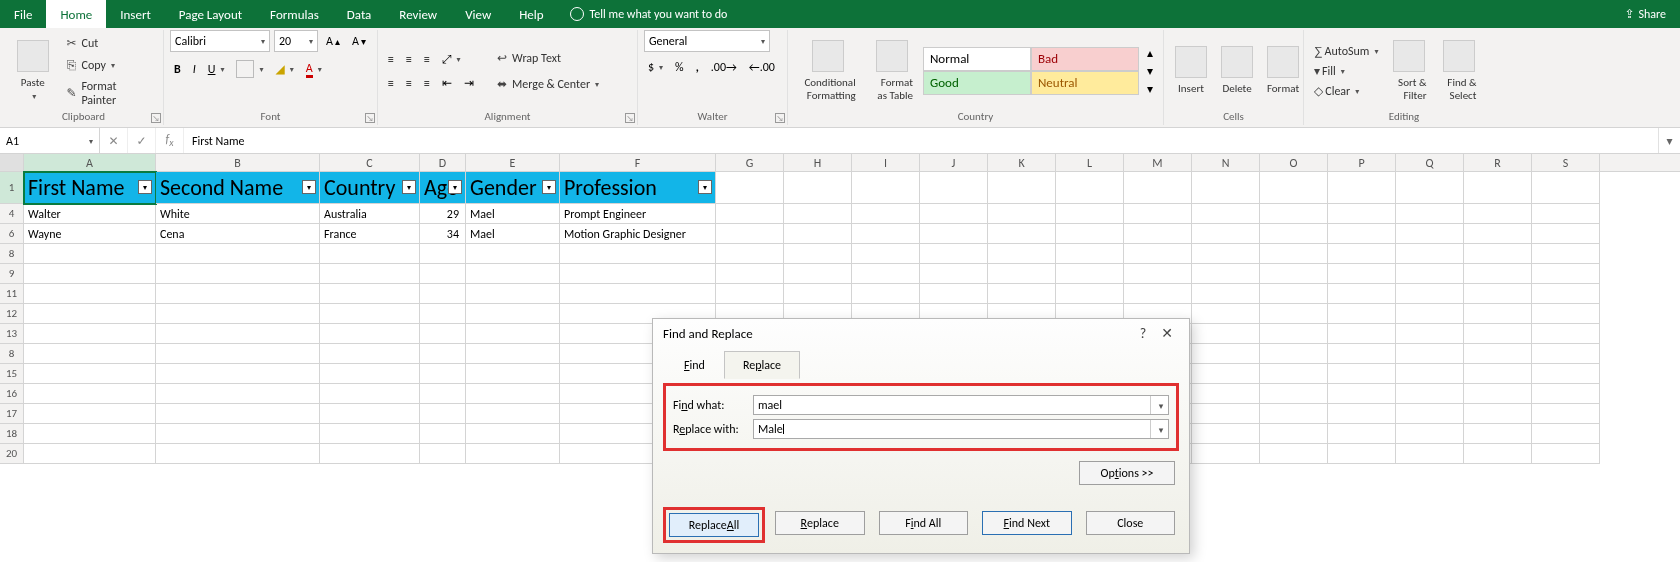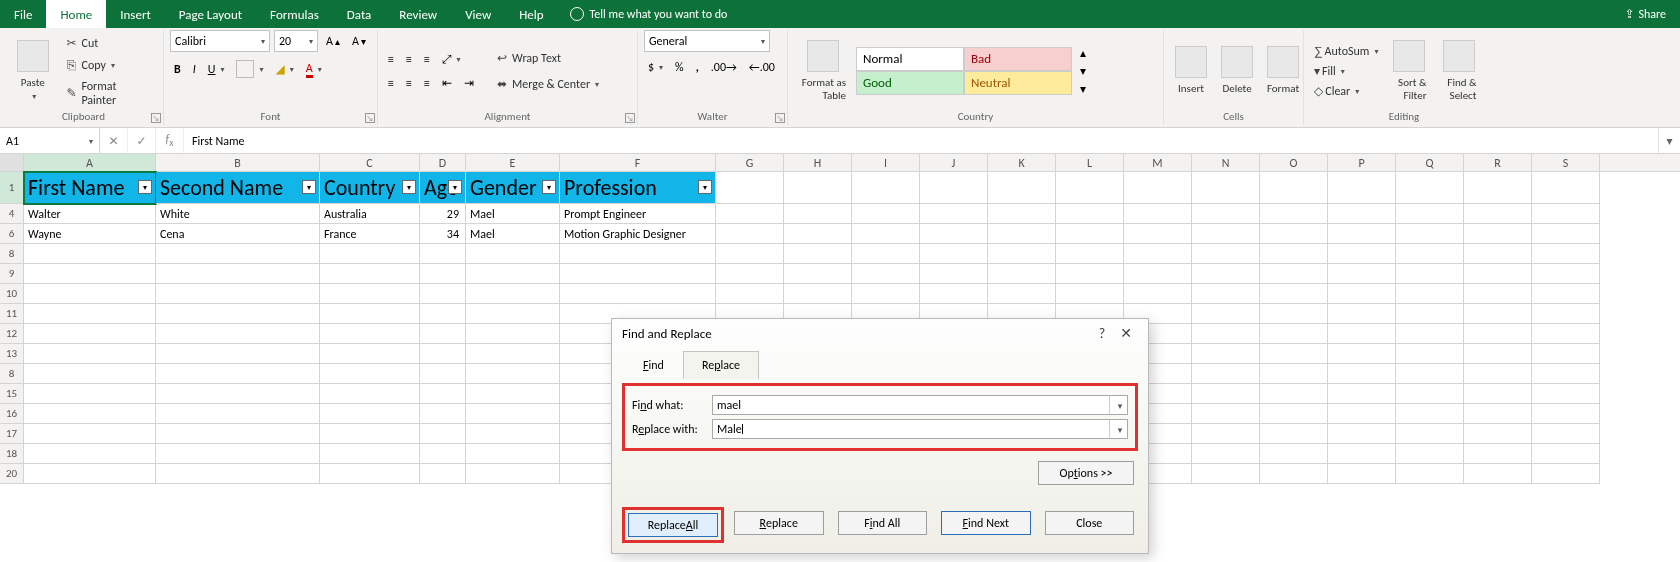--- a/index.html
+++ b/index.html
@@ -55,21 +55,21 @@
 .rh.sel{ background:#cfe8d8; }
 .cell { border-right:1px solid #d4d4d4; border-bottom:1px solid #d4d4d4; padding:0 4px; font-size:12px; line-height:20px; white-space:nowrap; overflow:hidden; }
 .datarow.hdr .cell { background:#12b5e8; color:#000; font-size:22px; line-height:32px; position:relative; font-family:Calibri; }
 .datarow.hdr .cell.nohl { background:#fff; }
 .datarow.hdr .rh { line-height:32px; height:32px; }
 .filter { position:absolute; right:3px; top:8px; width:14px; height:14px; border:1px solid #666; background:#fff; display:flex; align-items:center; justify-content:center; font-size:8px; }
 .selcell { outline:2px solid #0a7b40; outline-offset:-1px; }
 .numr{ text-align:right; padding-right:6px;}
 
 
-.dialog { position:absolute; left:611px; top:318px; width:538px; background:linear-gradient(#fefefe,#efefe7); border:1px solid #b9b9b9; box-shadow:4px 4px 12px rgba(0,0,0,.18); }
+.dialog { position:absolute; left:652px; top:318px; width:538px; background:linear-gradient(#fefefe,#efefe7); border:1px solid #b9b9b9; box-shadow:4px 4px 12px rgba(0,0,0,.18); }
 .dlg-title{ height:28px; display:flex; align-items:center; padding:0 10px; font:13px "Segoe UI"; }
 .dlg-title .sp{flex:1;}
 .dlg-title .q,.dlg-title .x{ width:24px; text-align:center; color:#444; cursor:pointer; font-size:14px;}
 .dlg-tabs{ display:flex; padding:4px 12px 0; gap:0; }
 .dlg-tabs .dt{ padding:6px 18px; border:1px solid transparent; font-size:12px; cursor:pointer; }
 .dlg-tabs .dt.active{ border:1px solid #c4c4c4; border-bottom-color:#f4f4ee; background:#f4f4ee; }
 .dlg-body{ padding:8px 14px 14px; }
 .dlg-fieldrow{ display:flex; align-items:center; gap:8px; margin:4px 0; }
 .dlg-fieldrow label{ width:72px; font-size:12px; }
 .dlg-input{ flex:1; height:20px; border:1px solid #a9a9a9; background:#fff; display:flex; align-items:center; padding:0 4px; font-size:12px; position:relative;}
@@ -228,20 +228,24 @@
         <span class="btn">.00→</span>
         <span class="btn">←.00</span>
       </div>
     </div>
     <span class="lbl">Walter</span>
     <span class="dlg">↘</span>
   </div>
 
   <div class="group" style="width:376px">
     <div class="body">
+      <div class="vbtn" style="width:74px">
+          <span class="bigico"></span>
+          <span>Conditional Formatting</span>
+        </div>
       <div class="vbtn" style="width:58px">
           <span class="bigico"></span>
           <span>Format as Table</span>
         </div>
       <div class="styleblk">
         <div class="stylecell sc-norm">Normal</div>
         <div class="stylecell sc-bad">Bad</div>
         <div class="stylecell sc-good">Good</div>
         <div class="stylecell sc-neu">Neutral</div>
       </div>
@@ -448,42 +452,20 @@
         <div class="cell" style="width: 68px;"></div>
         <div class="cell" style="width: 68px;"></div>
         <div class="cell" style="width: 68px;"></div>
         <div class="cell" style="width: 68px;"></div>
         <div class="cell" style="width: 68px;"></div>
         <div class="cell" style="width: 68px;"></div>
         <div class="cell" style="width: 68px;"></div>
         <div class="cell" style="width: 68px;"></div>
       </div>
       <div class="datarow">
-        <div class="rh">10</div>
-        <div class="cell" style="width: 132px;"></div>
-        <div class="cell" style="width: 164px;"></div>
-        <div class="cell" style="width: 100px;"></div>
-        <div class="cell" style="width: 46px;"></div>
-        <div class="cell" style="width: 94px;"></div>
-        <div class="cell" style="width: 156px;"></div>
-        <div class="cell" style="width: 68px;"></div>
-        <div class="cell" style="width: 68px;"></div>
-        <div class="cell" style="width: 68px;"></div>
-        <div class="cell" style="width: 68px;"></div>
-        <div class="cell" style="width: 68px;"></div>
-        <div class="cell" style="width: 68px;"></div>
-        <div class="cell" style="width: 68px;"></div>
-        <div class="cell" style="width: 68px;"></div>
-        <div class="cell" style="width: 68px;"></div>
-        <div class="cell" style="width: 68px;"></div>
-        <div class="cell" style="width: 68px;"></div>
-        <div class="cell" style="width: 68px;"></div>
-        <div class="cell" style="width: 68px;"></div>
-      </div>
-      <div class="datarow">
         <div class="rh">11</div>
         <div class="cell" style="width: 132px;"></div>
         <div class="cell" style="width: 164px;"></div>
         <div class="cell" style="width: 100px;"></div>
         <div class="cell" style="width: 46px;"></div>
         <div class="cell" style="width: 94px;"></div>
         <div class="cell" style="width: 156px;"></div>
         <div class="cell" style="width: 68px;"></div>
         <div class="cell" style="width: 68px;"></div>
         <div class="cell" style="width: 68px;"></div>

